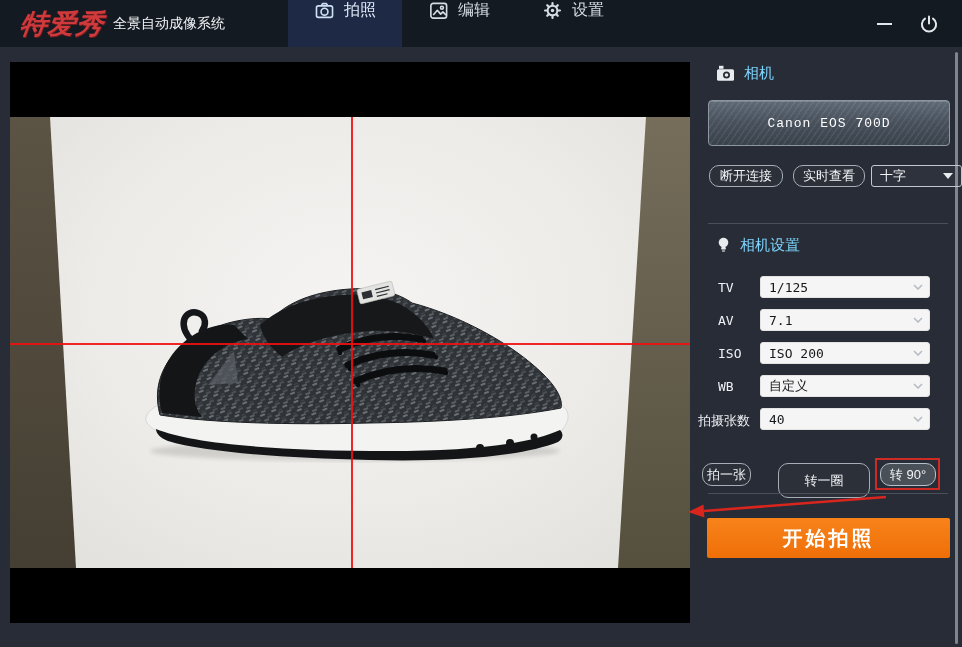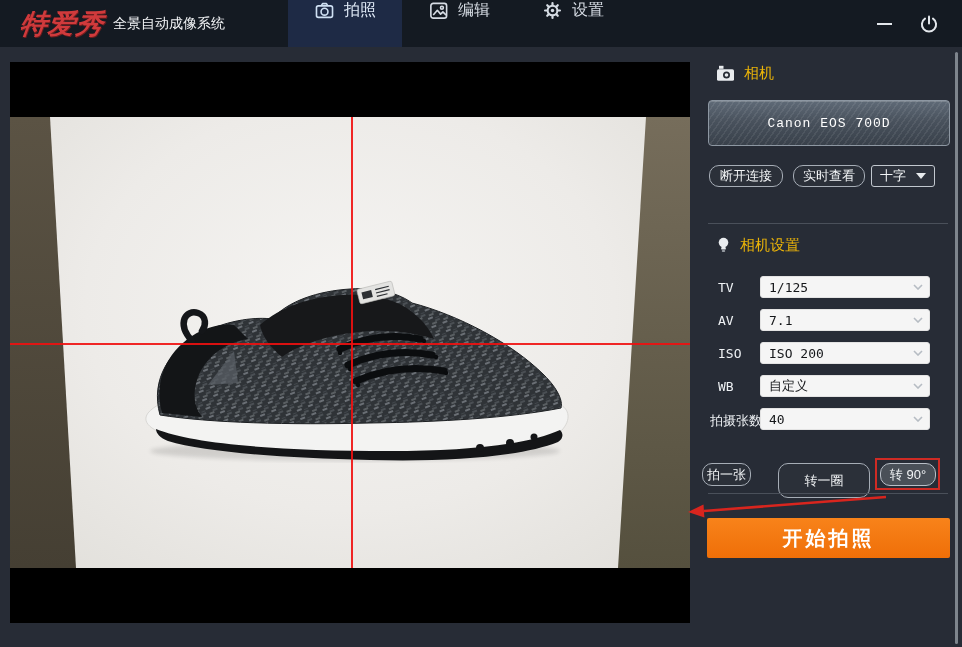--- a/index.html
+++ b/index.html
@@ -25,21 +25,21 @@
   .pwrbtn{cursor:pointer;display:flex;}
   
   .preview{position:absolute;left:10px;top:62px;width:680px;height:561px;background:#000;}
   .photo{position:absolute;left:0;top:55px;width:680px;height:451px;
          background:radial-gradient(ellipse at 50% 42%,#f5f4f2 0%,#edebe8 55%,#e0ded9 100%);overflow:hidden;}
   .photo svg{position:absolute;left:0;top:0;}
   .cross-v{position:absolute;left:341px;top:55px;width:2px;height:451px;background:rgba(240,15,15,.9);z-index:3;}
   .cross-h{position:absolute;left:0;top:281px;width:680px;height:2px;background:rgba(240,15,15,.9);z-index:3;}
   
   .panel{position:absolute;left:690px;top:47px;width:272px;height:600px;}
-  .sec-head{position:absolute;display:flex;align-items:center;gap:9px;color:#eab308;font-size:15px;}
+  .sec-head{position:absolute;display:flex;align-items:center;gap:9px;color:#7dd3fc;font-size:15px;}
   .sec-head svg{display:block;}
   .model-btn{position:absolute;left:18px;top:53px;width:240px;height:44px;border:1px solid #8d97a2;border-radius:4px;
      background:
        repeating-linear-gradient(125deg,rgba(255,255,255,.07) 0 1.5px,transparent 1.5px 5px),
        linear-gradient(180deg,#5f6a77 0%,#49525d 45%,#39414b 100%);
      color:#fff;font-family:"Liberation Mono","DejaVu Sans Mono",monospace;font-size:13px;letter-spacing:1px;
      display:flex;align-items:center;justify-content:center;cursor:pointer;
      box-shadow:inset 0 1px 0 rgba(255,255,255,.18);}
   .ghost-btn{position:absolute;height:22px;border:1px solid #a6adb6;border-radius:10px;background:rgba(255,255,255,.02);
      color:#f2f4f6;font-size:13px;display:flex;align-items:center;justify-content:center;cursor:pointer;box-sizing:border-box;}
@@ -218,21 +218,21 @@
           <circle cx="10.5" cy="10" r="1.8" fill="#e9ecef"></circle>
         </svg>
       </span>
       <span>相机</span>
     </div>
 
     <div class="model-btn">Canon EOS 700D</div>
 
     <div class="ghost-btn" style="left:19px;top:118px;width:74px;">断开连接</div>
     <div class="ghost-btn" style="left:103px;top:118px;width:72px;">实时查看</div>
-    <div class="overlay-select" style="left:181px;top:118px;width:64px;">
+    <div class="overlay-select" style="left:181px;top:118px;width:91px;">
       <span>十字</span>
       <span class="tri-down"></span>
     </div>
 
     <div class="divider" style="top:176px;"></div>
 
     <div class="sec-head" style="left:26px;top:189px;">
       <span>
         <svg width="15" height="17" viewBox="0 0 15 17">
           <circle cx="7.5" cy="5.6" r="4.8" fill="#e9ecef"></circle>
@@ -268,21 +268,21 @@
     </div>
 
     <span class="frow-label" style="left:28px;top:332px;">WB</span>
     <div class="select" style="top:328px;">
       <span class="sval">自定义</span>
       <svg width="10" height="6" viewBox="0 0 10 6">
           <polyline points="1,1 5,5 9,1" fill="none" stroke="#b6bcc3" stroke-width="1.6"></polyline>
         </svg>
     </div>
 
-    <span class="frow-label" style="left:20px;top:365px;font-family:'Liberation Sans','DejaVu Sans',sans-serif;">拍摄张数</span>
+    <span class="frow-label" style="left:8px;top:365px;font-family:'Liberation Sans','DejaVu Sans',sans-serif;">拍摄张数</span>
     <div class="select" style="top:361px;">
       <span class="sval">40</span>
       <svg width="10" height="6" viewBox="0 0 10 6">
           <polyline points="1,1 5,5 9,1" fill="none" stroke="#b6bcc3" stroke-width="1.6"></polyline>
         </svg>
     </div>
 
     <div class="ghost-btn" style="left:12px;top:416px;width:49px;height:23px;text-align:center;">拍一张</div>
     <div class="ghost-btn" style="left:88px;top:416px;width:92px;height:35px;">转一圈</div>
     <div class="ghost-btn" style="left:190px;top:416px;width:56px;height:23px;background:#4a5058;border-color:#b9bfc7;">转 90°</div>

